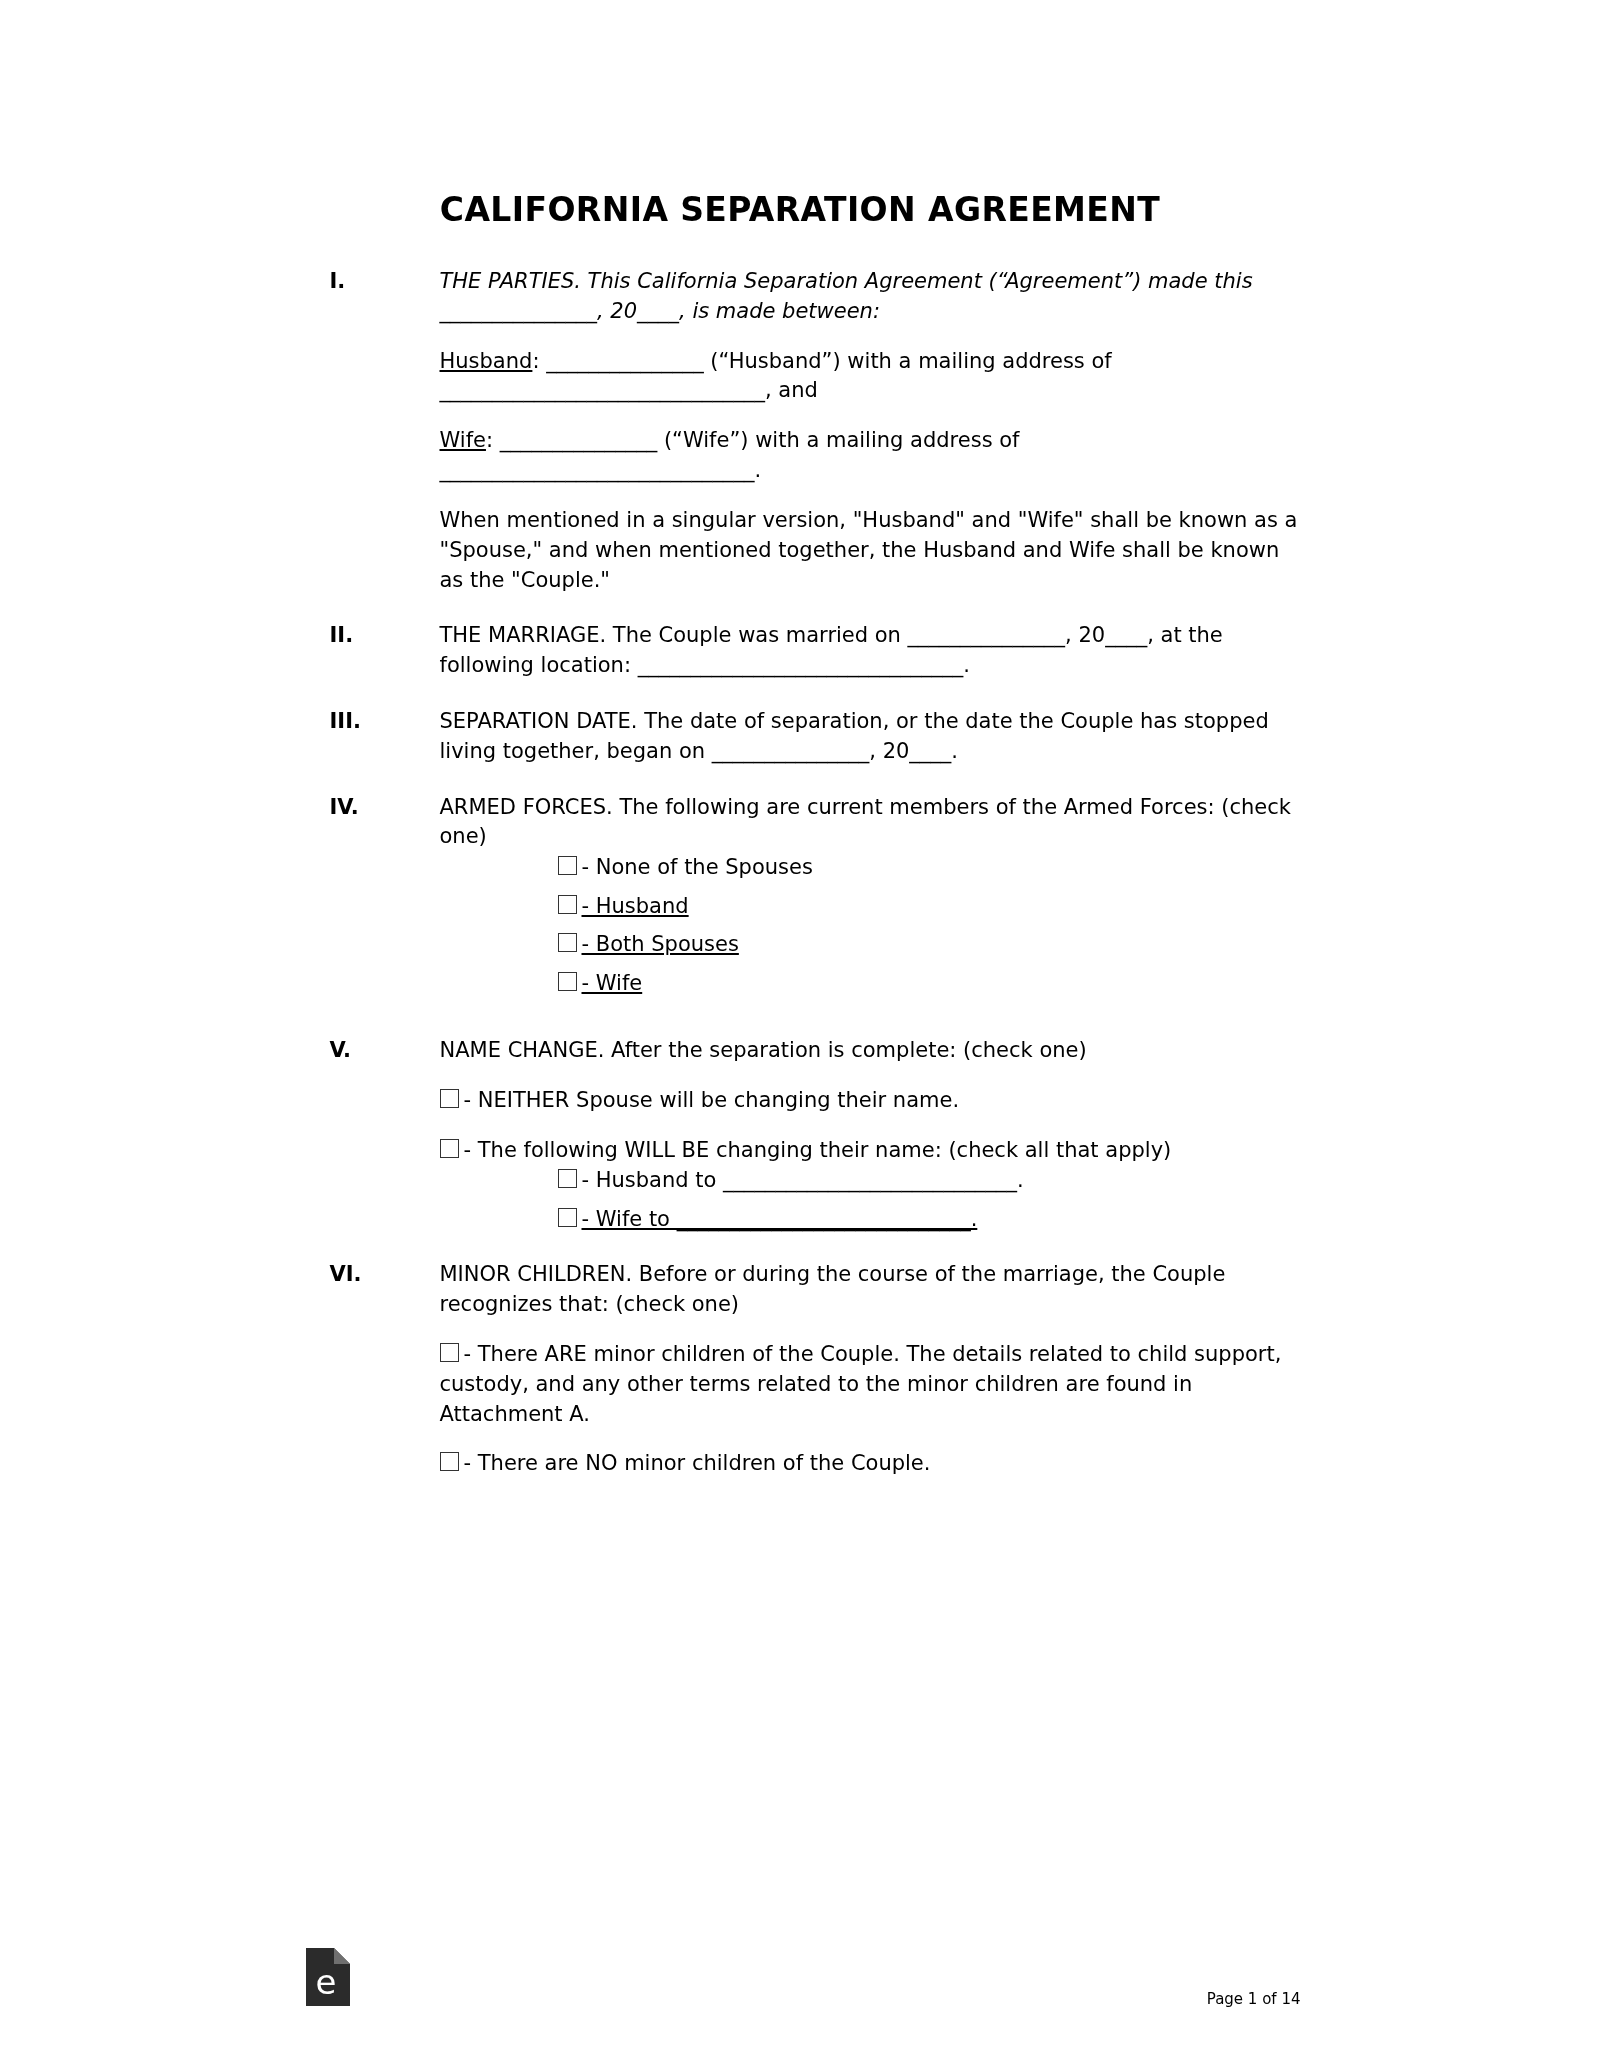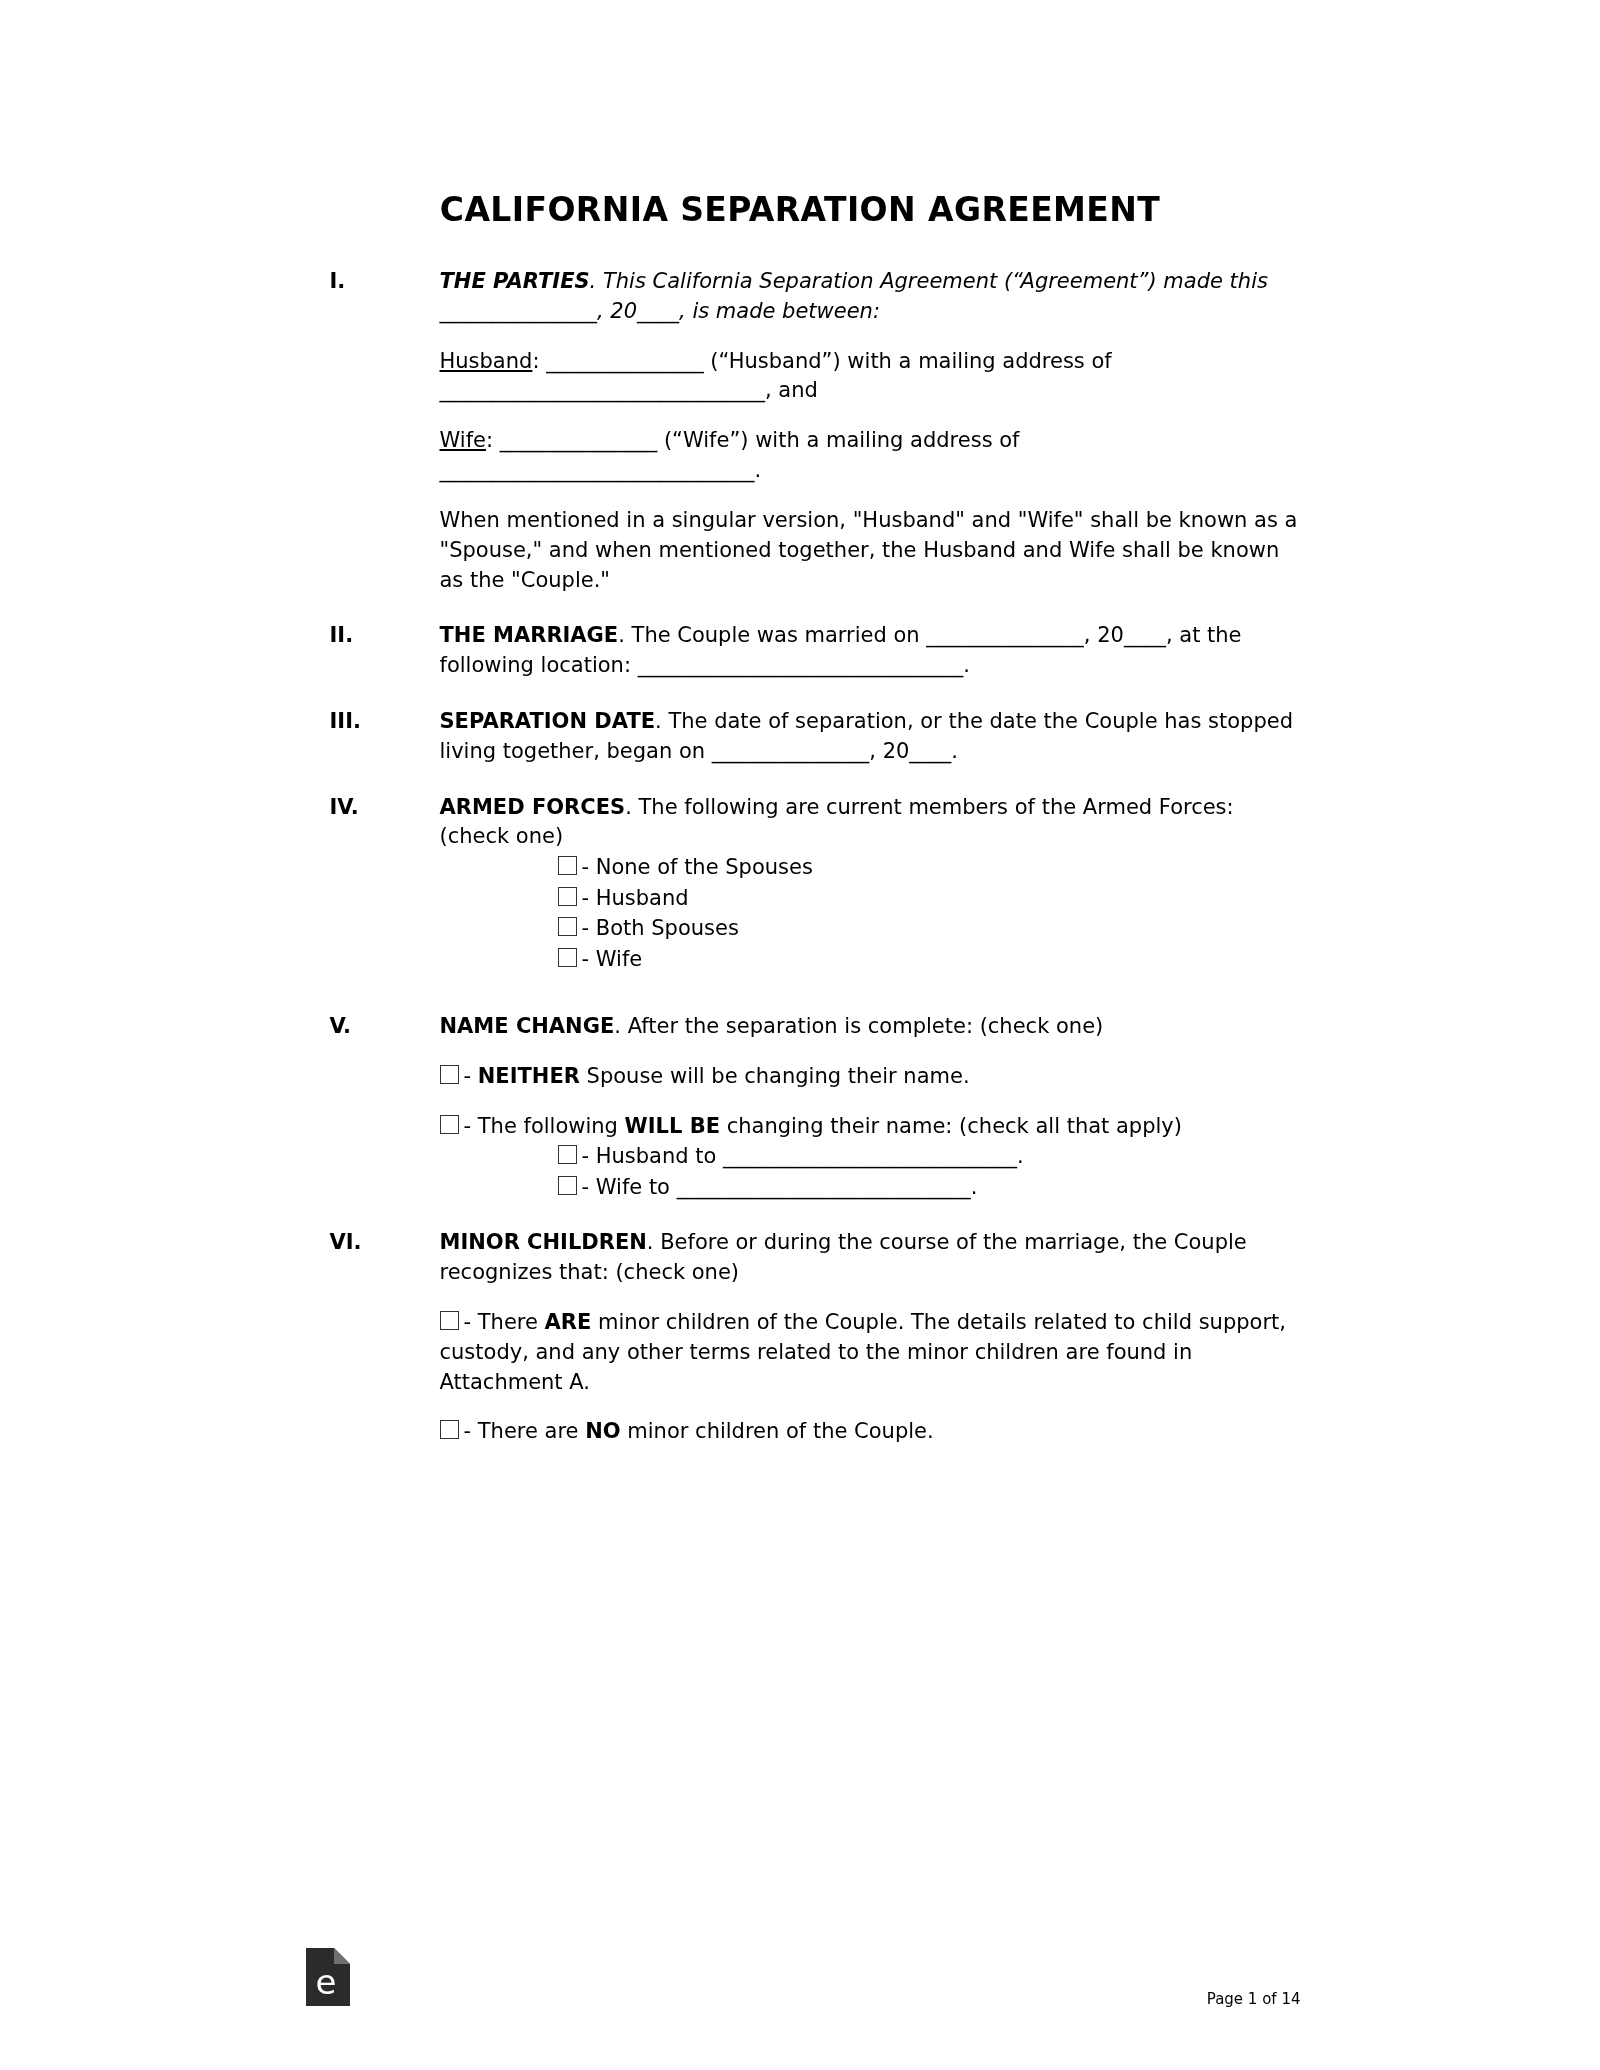--- a/index.html
+++ b/index.html
@@ -46,21 +46,21 @@
     font-size: 21px;
     line-height: 1.42;
   }
   .clause-body p {
     margin: 0 0 0 0;
   }
   .clause-body p + p {
     margin-top: 20px;
   }
   .lead {
-    font-weight: bold;
+    font-weight: normal;
   }
   .ital {
     font-style: italic;
   }
   .indent-1 {
     margin-left: 44px;
   }
   .indent-2 {
     margin-left: 48px;
   }
@@ -76,21 +76,22 @@
     height: 17px;
     border: 1.6px solid #333;
     margin-right: 5px;
     vertical-align: -1px;
   }
   .checkline {
     margin: 0;
     line-height: 1.45;
   }
   .tight > p + p {
-    margin-top: 0;
+    margin-top: 8px;
+    text-decoration: underline;
   }
   .gap-sm {
     height: 12px;
   }
   .footer {
     position: absolute;
     left: 150px;
     right: 150px;
     bottom: 62px;
     display: flex;

